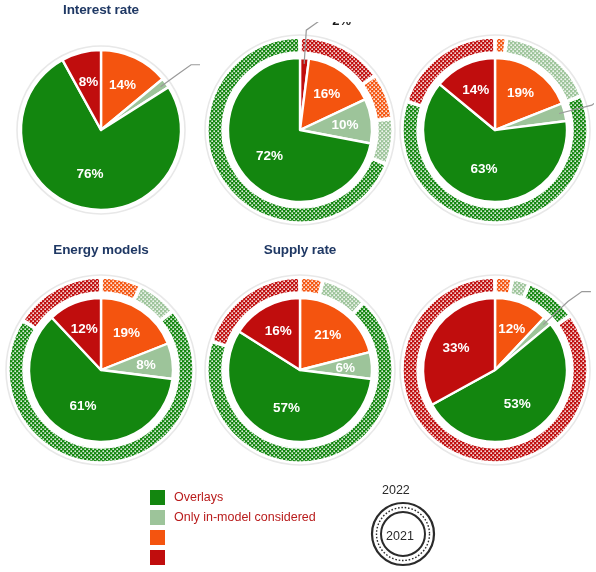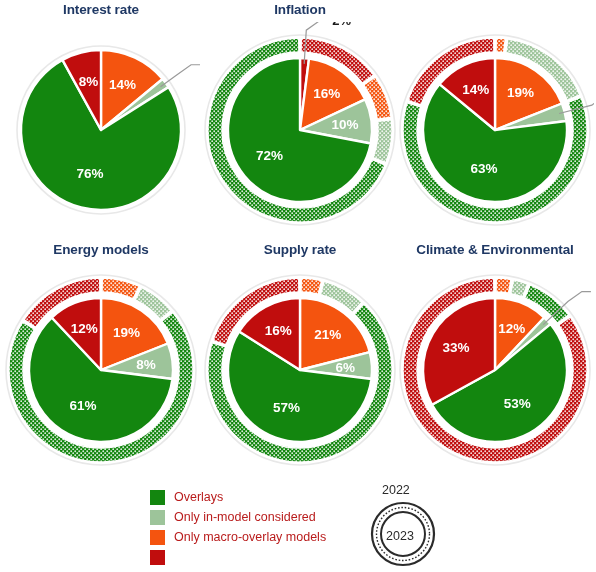--- a/index.html
+++ b/index.html
@@ -89,21 +89,20 @@
           <text x="120.45927629487967" y="67.39671655571263" text-anchor="middle" font-family="&quot;Liberation Sans&quot;, sans-serif" font-size="13.5" font-weight="bold" fill="#ffffff">14%</text>
           <text x="88.05764496474637" y="155.61765908965975" text-anchor="middle" font-family="&quot;Liberation Sans&quot;, sans-serif" font-size="13.5" font-weight="bold" fill="#ffffff">76%</text>
           <text x="86.46602968689133" y="64.18340867911698" text-anchor="middle" font-family="&quot;Liberation Sans&quot;, sans-serif" font-size="13.5" font-weight="bold" fill="#ffffff">8%</text>
           <path d="M 158.54365078599614 64.73900543127398 L 175.04759747124507 52.74818628450753 L 189.04759747124507 42.74818628450753 L 198.04759747124507 42.74818628450753" fill="none" stroke="#9a9a9a" stroke-width="1.2"></path>
           <text x="201.04759747124507" y="47.74818628450753" font-family="&quot;Liberation Sans&quot;, sans-serif" font-size="13" font-weight="bold" fill="#1a1a1a">2%</text>
         </svg>
     </div>
   </div>
 
   <div class="pie-cell" style="left:201px;top:2px;">
-    <div class="pie-title">Inflation</div>
     <div class="pie-wrap">
       <svg class="pie-svg" width="198" height="216">
           <defs>
             <pattern id="c1-dot-0" width="4" height="4" patternUnits="userSpaceOnUse">
               <rect width="4" height="4" fill="#13860f"></rect>
               <circle cx="1.2" cy="1.2" r="0.95" fill="#ffffff" opacity="0.85"></circle>
               <circle cx="3.2" cy="3.2" r="0.95" fill="#ffffff" opacity="0.85"></circle>
             </pattern>
             <pattern id="c1-dot-1" width="4" height="4" patternUnits="userSpaceOnUse">
               <rect width="4" height="4" fill="#9dc49a"></rect>
@@ -262,21 +261,20 @@
           <path d="M 99 108 L 38.208389363854906 69.42047076151226 A 72 72 0 0 1 98.99999999999999 36 Z" fill="#c00d0d" stroke="#ffffff" stroke-width="2.4" stroke-linejoin="round"></path>
           <text x="126.80146395369901" y="77.15856863863868" text-anchor="middle" font-family="&quot;Liberation Sans&quot;, sans-serif" font-size="13.5" font-weight="bold" fill="#ffffff">21%</text>
           <text x="144.2704924015064" y="110.15182203415034" text-anchor="middle" font-family="&quot;Liberation Sans&quot;, sans-serif" font-size="13.5" font-weight="bold" fill="#ffffff">6%</text>
           <text x="85.58597835828648" y="150.25887845058733" text-anchor="middle" font-family="&quot;Liberation Sans&quot;, sans-serif" font-size="13.5" font-weight="bold" fill="#ffffff">57%</text>
           <text x="77.14765334274617" y="73.25072899321037" text-anchor="middle" font-family="&quot;Liberation Sans&quot;, sans-serif" font-size="13.5" font-weight="bold" fill="#ffffff">16%</text>
         </svg>
     </div>
   </div>
 
   <div class="pie-cell" style="left:396px;top:242px;">
-    <div class="pie-title">Climate &amp; Environmental</div>
     <div class="pie-wrap">
       <svg class="pie-svg" width="198" height="216">
           <defs>
             <pattern id="c5-dot-0" width="4" height="4" patternUnits="userSpaceOnUse">
               <rect width="4" height="4" fill="#13860f"></rect>
               <circle cx="1.2" cy="1.2" r="0.95" fill="#ffffff" opacity="0.85"></circle>
               <circle cx="3.2" cy="3.2" r="0.95" fill="#ffffff" opacity="0.85"></circle>
             </pattern>
             <pattern id="c5-dot-1" width="4" height="4" patternUnits="userSpaceOnUse">
               <rect width="4" height="4" fill="#9dc49a"></rect>
@@ -318,28 +316,27 @@
   <div class="legend-row">
     <span class="legend-swatch" style="background:#13860f;"></span>
     <span class="legend-label">Overlays</span>
   </div>
   <div class="legend-row">
     <span class="legend-swatch" style="background:#9dc49a;"></span>
     <span class="legend-label">Only in-model considered</span>
   </div>
   <div class="legend-row">
     <span class="legend-swatch" style="background:#f4540f;"></span>
-    <span class="legend-label">Only macro-overlay models</span>
   </div>
   <div class="legend-row">
     <span class="legend-swatch" style="background:#c00d0d;"></span>
   </div>
 </div>
 
 <div class="yearkey">
   <div class="yearkey-outer-label">2022</div>
   <svg class="yearkey-svg" width="80" height="70">
     <circle cx="40" cy="35" r="31" fill="none" stroke="#2b2b2b" stroke-width="2.2"></circle>
     <circle cx="40" cy="35" r="26.5" fill="none" stroke="#2b2b2b" stroke-width="1.4" stroke-dasharray="1.6 1.8"></circle>
     <circle cx="40" cy="35" r="22" fill="none" stroke="#2b2b2b" stroke-width="2"></circle>
   </svg>
-  <div class="yearkey-inner-label">2023</div>
+  <div class="yearkey-inner-label">2021</div>
 </div>
 
 </body></html>

